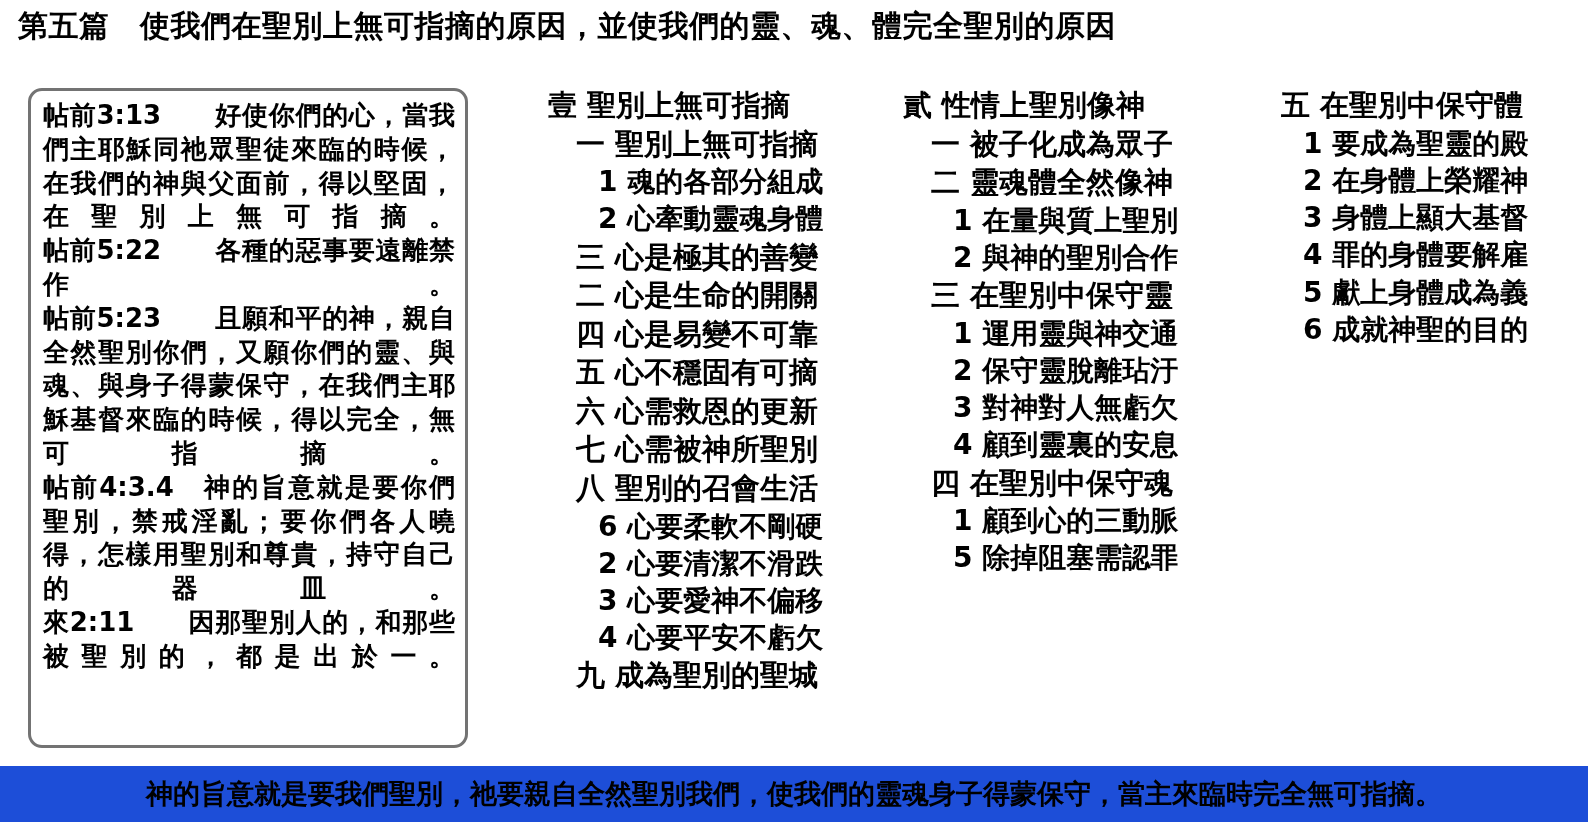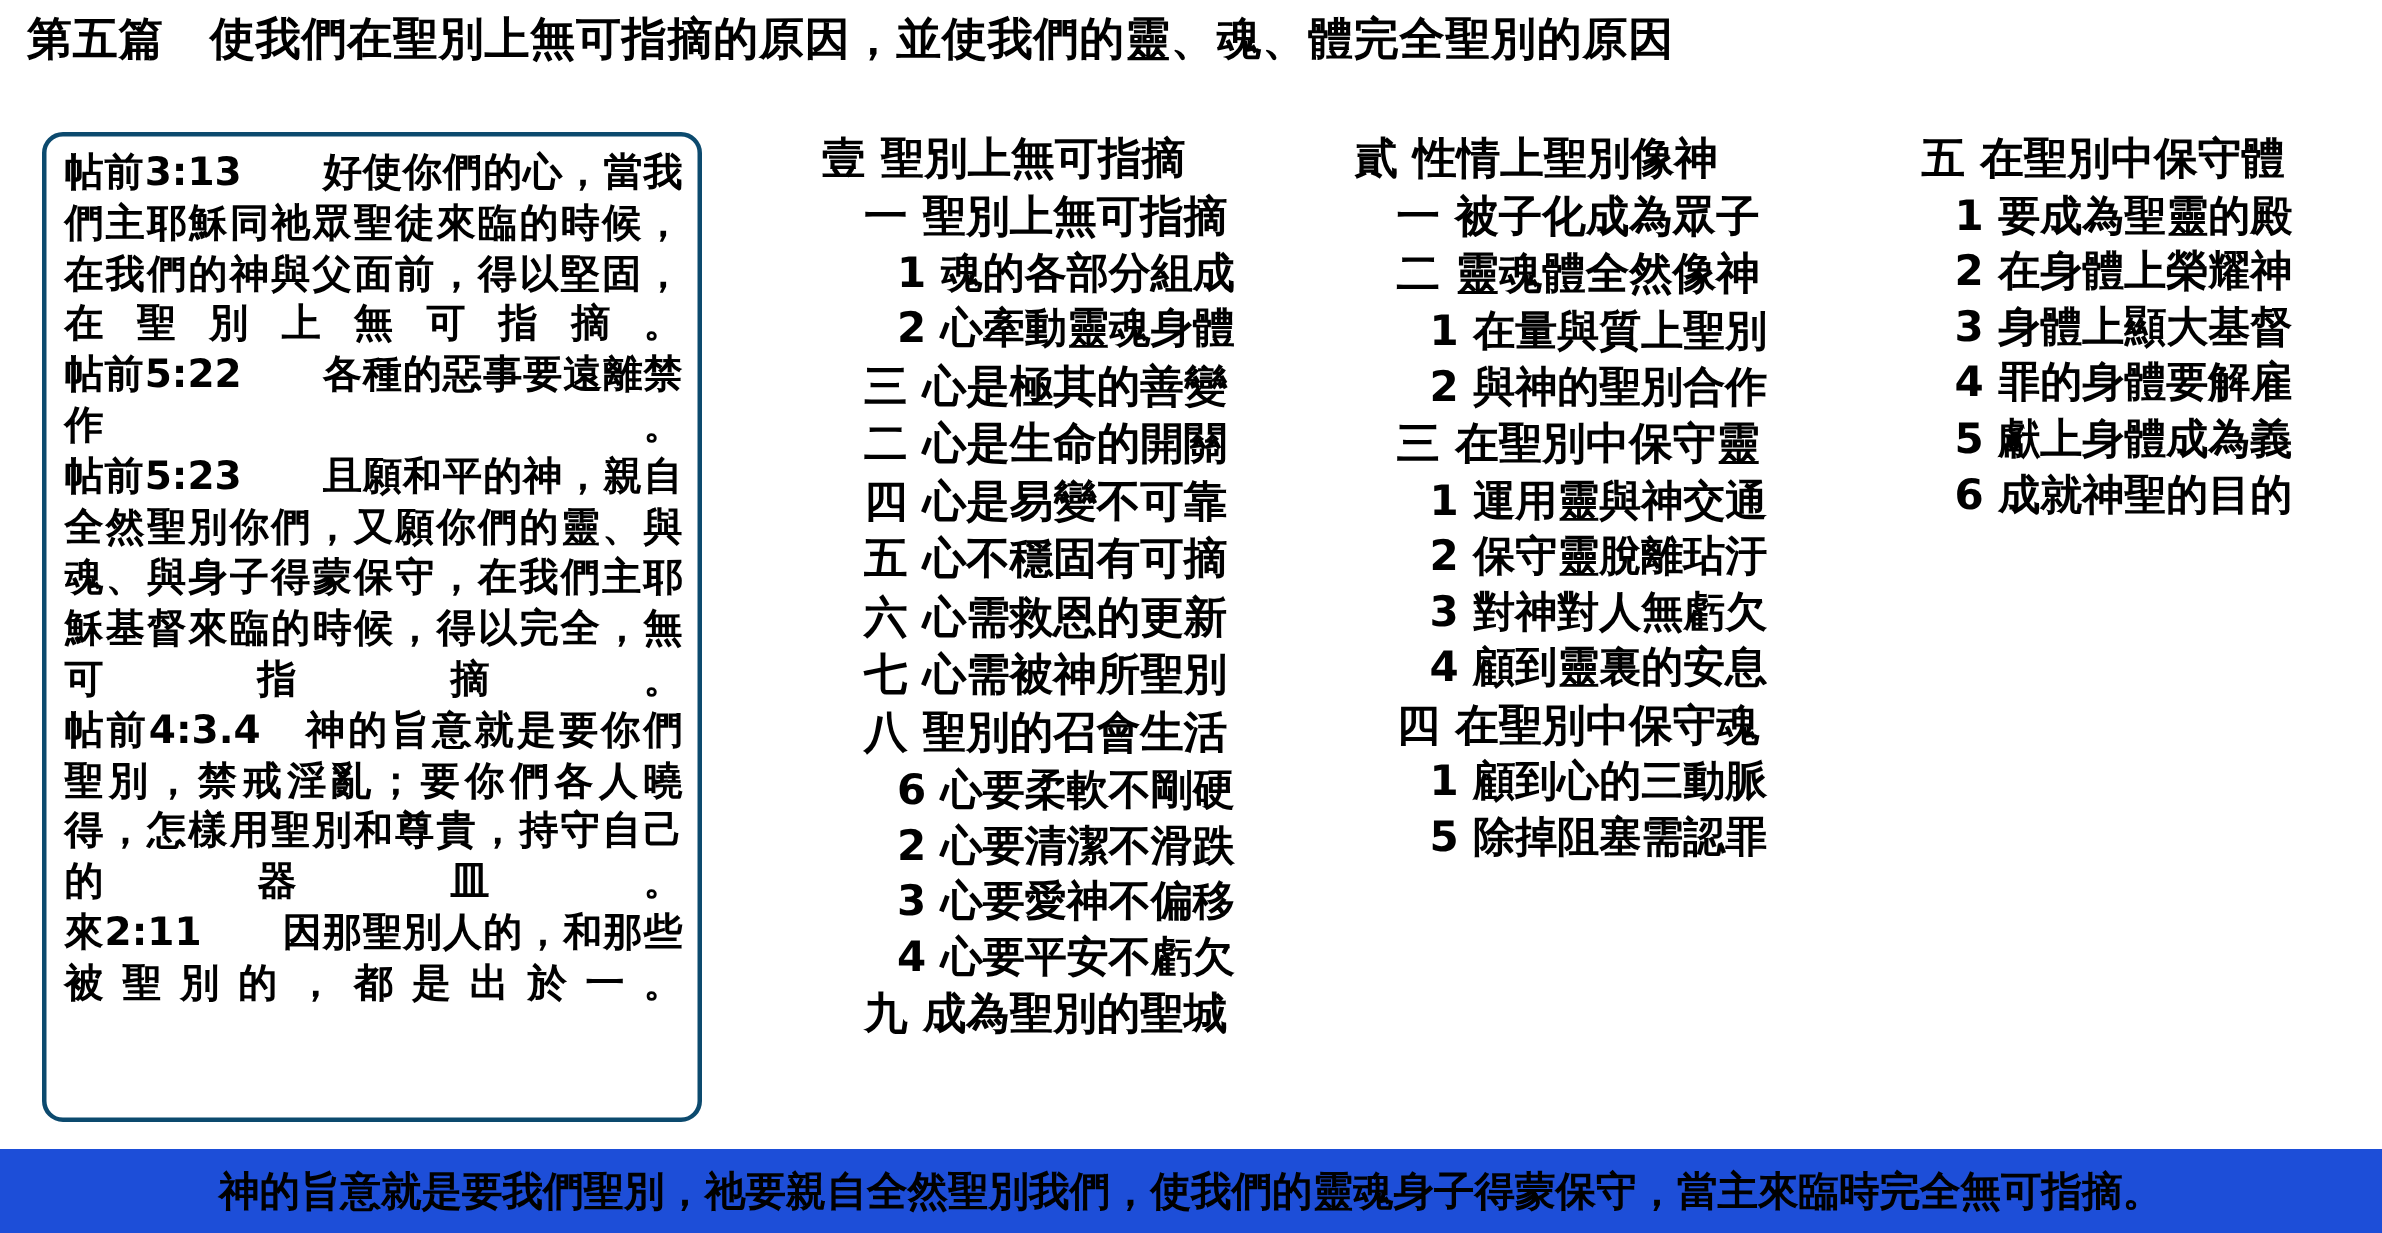--- a/index.html
+++ b/index.html
@@ -28,21 +28,21 @@
     font-weight: bold;
     letter-spacing: 0.5px;
     white-space: nowrap;
   }
   .verse-box {
     position: absolute;
     left: 28px;
     top: 88px;
     width: 440px;
     height: 660px;
-    border: 3px solid #0c4a6e;
+    border: 3px solid #737373;
     border-radius: 14px;
     box-sizing: border-box;
     padding: 8px 10px 6px 12px;
     overflow: hidden;
   }
   .verse-p {
     font-size: 26px;
     font-weight: bold;
     line-height: 1.30;
     text-align: justify;

